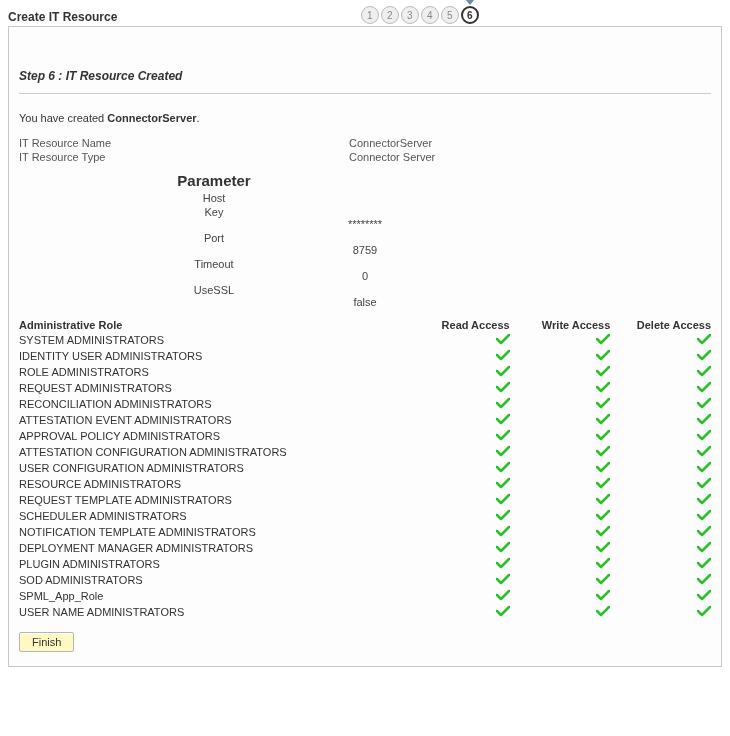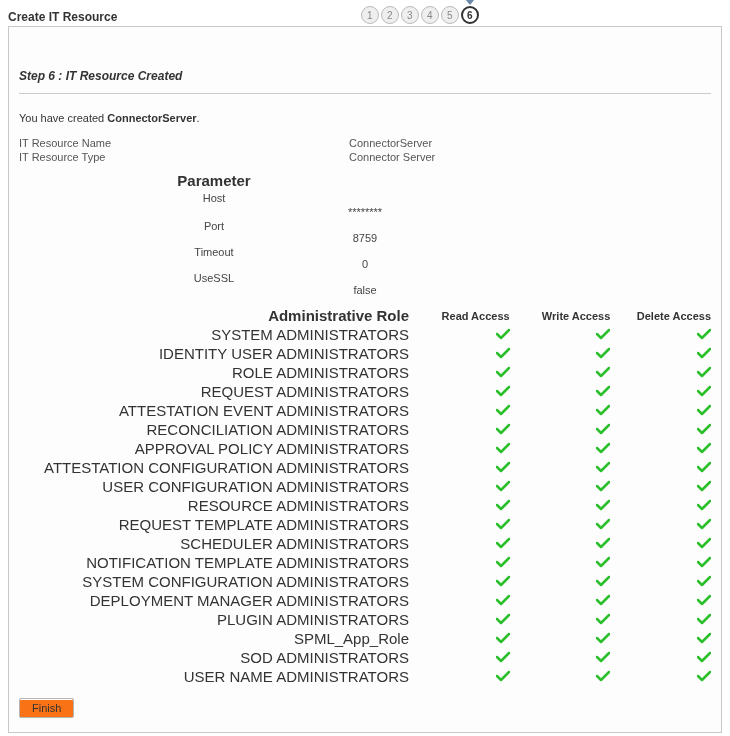--- a/index.html
+++ b/index.html
@@ -126,39 +126,39 @@
   .roles-header {
     font-weight: bold;
     font-size: 11px;
     padding: 2px 0 1px 0;
   }
   .roles-row {
     padding: 1px 0;
   }
   .rcol-name {
     width: 390px;
-    text-align: right;
-    font-size: 15px;
+    text-align: left;
+    font-size: 11px;
   }
   .rcol-access {
     flex: 1;
     text-align: right;
   }
   .check {
     display: inline-block;
   }
   .check svg { display: block; }
   .finish-wrap {
     margin-top: 12px;
   }
   button.finish {
     font-family: inherit;
     font-size: 11px;
     padding: 3px 12px;
-    background: #f97316;
+    background: #fef9c3;
     border: 1px solid #b5b5b5;
     border-radius: 2px;
     color: #333;
     cursor: pointer;
     box-shadow: inset 0 1px 0 #fff;
   }
 </style>
 </head>
 <body>
 
@@ -199,20 +199,21 @@
 
     <div class="params">
       <div class="params-header">
         <div class="pcol-name">Parameter</div>
       </div>
       <div id="params-body">
           <div class="params-row">
             <div class="pcol-name">Host</div>
           </div>
           <div class="params-row">
+            <div class="pcol-name">Key</div>
             <div class="pcol-val">********</div>
           </div>
           <div class="params-row">
             <div class="pcol-name">Port</div>
             <div class="pcol-val">8759</div>
           </div>
           <div class="params-row">
             <div class="pcol-name">Timeout</div>
             <div class="pcol-val">0</div>
           </div>
@@ -273,44 +274,44 @@
                   <path d="M1 6 L5 10 L13 2" fill="none" stroke="#2bbf2b" stroke-width="2.5" stroke-linecap="round" stroke-linejoin="round"></path>
                 </svg></span></div>
             <div class="rcol-access"><span class="check"><svg width="14" height="12" viewBox="0 0 14 12">
                   <path d="M1 6 L5 10 L13 2" fill="none" stroke="#2bbf2b" stroke-width="2.5" stroke-linecap="round" stroke-linejoin="round"></path>
                 </svg></span></div>
             <div class="rcol-access"><span class="check"><svg width="14" height="12" viewBox="0 0 14 12">
                   <path d="M1 6 L5 10 L13 2" fill="none" stroke="#2bbf2b" stroke-width="2.5" stroke-linecap="round" stroke-linejoin="round"></path>
                 </svg></span></div>
           </div>
           <div class="roles-row">
+            <div class="rcol-name">RECONCILIATION ADMINISTRATORS</div>
+            <div class="rcol-access"><span class="check"><svg width="14" height="12" viewBox="0 0 14 12">
+                  <path d="M1 6 L5 10 L13 2" fill="none" stroke="#2bbf2b" stroke-width="2.5" stroke-linecap="round" stroke-linejoin="round"></path>
+                </svg></span></div>
+            <div class="rcol-access"><span class="check"><svg width="14" height="12" viewBox="0 0 14 12">
+                  <path d="M1 6 L5 10 L13 2" fill="none" stroke="#2bbf2b" stroke-width="2.5" stroke-linecap="round" stroke-linejoin="round"></path>
+                </svg></span></div>
+            <div class="rcol-access"><span class="check"><svg width="14" height="12" viewBox="0 0 14 12">
+                  <path d="M1 6 L5 10 L13 2" fill="none" stroke="#2bbf2b" stroke-width="2.5" stroke-linecap="round" stroke-linejoin="round"></path>
+                </svg></span></div>
+          </div>
+          <div class="roles-row">
             <div class="rcol-name">ATTESTATION EVENT ADMINISTRATORS</div>
             <div class="rcol-access"><span class="check"><svg width="14" height="12" viewBox="0 0 14 12">
                   <path d="M1 6 L5 10 L13 2" fill="none" stroke="#2bbf2b" stroke-width="2.5" stroke-linecap="round" stroke-linejoin="round"></path>
                 </svg></span></div>
             <div class="rcol-access"><span class="check"><svg width="14" height="12" viewBox="0 0 14 12">
                   <path d="M1 6 L5 10 L13 2" fill="none" stroke="#2bbf2b" stroke-width="2.5" stroke-linecap="round" stroke-linejoin="round"></path>
                 </svg></span></div>
             <div class="rcol-access"><span class="check"><svg width="14" height="12" viewBox="0 0 14 12">
                   <path d="M1 6 L5 10 L13 2" fill="none" stroke="#2bbf2b" stroke-width="2.5" stroke-linecap="round" stroke-linejoin="round"></path>
                 </svg></span></div>
           </div>
           <div class="roles-row">
-            <div class="rcol-name">RECONCILIATION ADMINISTRATORS</div>
-            <div class="rcol-access"><span class="check"><svg width="14" height="12" viewBox="0 0 14 12">
-                  <path d="M1 6 L5 10 L13 2" fill="none" stroke="#2bbf2b" stroke-width="2.5" stroke-linecap="round" stroke-linejoin="round"></path>
-                </svg></span></div>
-            <div class="rcol-access"><span class="check"><svg width="14" height="12" viewBox="0 0 14 12">
-                  <path d="M1 6 L5 10 L13 2" fill="none" stroke="#2bbf2b" stroke-width="2.5" stroke-linecap="round" stroke-linejoin="round"></path>
-                </svg></span></div>
-            <div class="rcol-access"><span class="check"><svg width="14" height="12" viewBox="0 0 14 12">
-                  <path d="M1 6 L5 10 L13 2" fill="none" stroke="#2bbf2b" stroke-width="2.5" stroke-linecap="round" stroke-linejoin="round"></path>
-                </svg></span></div>
-          </div>
-          <div class="roles-row">
             <div class="rcol-name">APPROVAL POLICY ADMINISTRATORS</div>
             <div class="rcol-access"><span class="check"><svg width="14" height="12" viewBox="0 0 14 12">
                   <path d="M1 6 L5 10 L13 2" fill="none" stroke="#2bbf2b" stroke-width="2.5" stroke-linecap="round" stroke-linejoin="round"></path>
                 </svg></span></div>
             <div class="rcol-access"><span class="check"><svg width="14" height="12" viewBox="0 0 14 12">
                   <path d="M1 6 L5 10 L13 2" fill="none" stroke="#2bbf2b" stroke-width="2.5" stroke-linecap="round" stroke-linejoin="round"></path>
                 </svg></span></div>
             <div class="rcol-access"><span class="check"><svg width="14" height="12" viewBox="0 0 14 12">
                   <path d="M1 6 L5 10 L13 2" fill="none" stroke="#2bbf2b" stroke-width="2.5" stroke-linecap="round" stroke-linejoin="round"></path>
                 </svg></span></div>
@@ -381,32 +382,20 @@
                   <path d="M1 6 L5 10 L13 2" fill="none" stroke="#2bbf2b" stroke-width="2.5" stroke-linecap="round" stroke-linejoin="round"></path>
                 </svg></span></div>
             <div class="rcol-access"><span class="check"><svg width="14" height="12" viewBox="0 0 14 12">
                   <path d="M1 6 L5 10 L13 2" fill="none" stroke="#2bbf2b" stroke-width="2.5" stroke-linecap="round" stroke-linejoin="round"></path>
                 </svg></span></div>
             <div class="rcol-access"><span class="check"><svg width="14" height="12" viewBox="0 0 14 12">
                   <path d="M1 6 L5 10 L13 2" fill="none" stroke="#2bbf2b" stroke-width="2.5" stroke-linecap="round" stroke-linejoin="round"></path>
                 </svg></span></div>
           </div>
           <div class="roles-row">
-            <div class="rcol-name">SYSTEM CONFIGURATION ADMINISTRATORS</div>
-            <div class="rcol-access"><span class="check"><svg width="14" height="12" viewBox="0 0 14 12">
-                  <path d="M1 6 L5 10 L13 2" fill="none" stroke="#2bbf2b" stroke-width="2.5" stroke-linecap="round" stroke-linejoin="round"></path>
-                </svg></span></div>
-            <div class="rcol-access"><span class="check"><svg width="14" height="12" viewBox="0 0 14 12">
-                  <path d="M1 6 L5 10 L13 2" fill="none" stroke="#2bbf2b" stroke-width="2.5" stroke-linecap="round" stroke-linejoin="round"></path>
-                </svg></span></div>
-            <div class="rcol-access"><span class="check"><svg width="14" height="12" viewBox="0 0 14 12">
-                  <path d="M1 6 L5 10 L13 2" fill="none" stroke="#2bbf2b" stroke-width="2.5" stroke-linecap="round" stroke-linejoin="round"></path>
-                </svg></span></div>
-          </div>
-          <div class="roles-row">
             <div class="rcol-name">DEPLOYMENT MANAGER ADMINISTRATORS</div>
             <div class="rcol-access"><span class="check"><svg width="14" height="12" viewBox="0 0 14 12">
                   <path d="M1 6 L5 10 L13 2" fill="none" stroke="#2bbf2b" stroke-width="2.5" stroke-linecap="round" stroke-linejoin="round"></path>
                 </svg></span></div>
             <div class="rcol-access"><span class="check"><svg width="14" height="12" viewBox="0 0 14 12">
                   <path d="M1 6 L5 10 L13 2" fill="none" stroke="#2bbf2b" stroke-width="2.5" stroke-linecap="round" stroke-linejoin="round"></path>
                 </svg></span></div>
             <div class="rcol-access"><span class="check"><svg width="14" height="12" viewBox="0 0 14 12">
                   <path d="M1 6 L5 10 L13 2" fill="none" stroke="#2bbf2b" stroke-width="2.5" stroke-linecap="round" stroke-linejoin="round"></path>
                 </svg></span></div>
@@ -417,33 +406,33 @@
                   <path d="M1 6 L5 10 L13 2" fill="none" stroke="#2bbf2b" stroke-width="2.5" stroke-linecap="round" stroke-linejoin="round"></path>
                 </svg></span></div>
             <div class="rcol-access"><span class="check"><svg width="14" height="12" viewBox="0 0 14 12">
                   <path d="M1 6 L5 10 L13 2" fill="none" stroke="#2bbf2b" stroke-width="2.5" stroke-linecap="round" stroke-linejoin="round"></path>
                 </svg></span></div>
             <div class="rcol-access"><span class="check"><svg width="14" height="12" viewBox="0 0 14 12">
                   <path d="M1 6 L5 10 L13 2" fill="none" stroke="#2bbf2b" stroke-width="2.5" stroke-linecap="round" stroke-linejoin="round"></path>
                 </svg></span></div>
           </div>
           <div class="roles-row">
+            <div class="rcol-name">SOD ADMINISTRATORS</div>
+            <div class="rcol-access"><span class="check"><svg width="14" height="12" viewBox="0 0 14 12">
+                  <path d="M1 6 L5 10 L13 2" fill="none" stroke="#2bbf2b" stroke-width="2.5" stroke-linecap="round" stroke-linejoin="round"></path>
+                </svg></span></div>
+            <div class="rcol-access"><span class="check"><svg width="14" height="12" viewBox="0 0 14 12">
+                  <path d="M1 6 L5 10 L13 2" fill="none" stroke="#2bbf2b" stroke-width="2.5" stroke-linecap="round" stroke-linejoin="round"></path>
+                </svg></span></div>
+            <div class="rcol-access"><span class="check"><svg width="14" height="12" viewBox="0 0 14 12">
+                  <path d="M1 6 L5 10 L13 2" fill="none" stroke="#2bbf2b" stroke-width="2.5" stroke-linecap="round" stroke-linejoin="round"></path>
+                </svg></span></div>
+          </div>
+          <div class="roles-row">
             <div class="rcol-name">SPML_App_Role</div>
-            <div class="rcol-access"><span class="check"><svg width="14" height="12" viewBox="0 0 14 12">
-                  <path d="M1 6 L5 10 L13 2" fill="none" stroke="#2bbf2b" stroke-width="2.5" stroke-linecap="round" stroke-linejoin="round"></path>
-                </svg></span></div>
-            <div class="rcol-access"><span class="check"><svg width="14" height="12" viewBox="0 0 14 12">
-                  <path d="M1 6 L5 10 L13 2" fill="none" stroke="#2bbf2b" stroke-width="2.5" stroke-linecap="round" stroke-linejoin="round"></path>
-                </svg></span></div>
-            <div class="rcol-access"><span class="check"><svg width="14" height="12" viewBox="0 0 14 12">
-                  <path d="M1 6 L5 10 L13 2" fill="none" stroke="#2bbf2b" stroke-width="2.5" stroke-linecap="round" stroke-linejoin="round"></path>
-                </svg></span></div>
-          </div>
-          <div class="roles-row">
-            <div class="rcol-name">SOD ADMINISTRATORS</div>
             <div class="rcol-access"><span class="check"><svg width="14" height="12" viewBox="0 0 14 12">
                   <path d="M1 6 L5 10 L13 2" fill="none" stroke="#2bbf2b" stroke-width="2.5" stroke-linecap="round" stroke-linejoin="round"></path>
                 </svg></span></div>
             <div class="rcol-access"><span class="check"><svg width="14" height="12" viewBox="0 0 14 12">
                   <path d="M1 6 L5 10 L13 2" fill="none" stroke="#2bbf2b" stroke-width="2.5" stroke-linecap="round" stroke-linejoin="round"></path>
                 </svg></span></div>
             <div class="rcol-access"><span class="check"><svg width="14" height="12" viewBox="0 0 14 12">
                   <path d="M1 6 L5 10 L13 2" fill="none" stroke="#2bbf2b" stroke-width="2.5" stroke-linecap="round" stroke-linejoin="round"></path>
                 </svg></span></div>
           </div>

